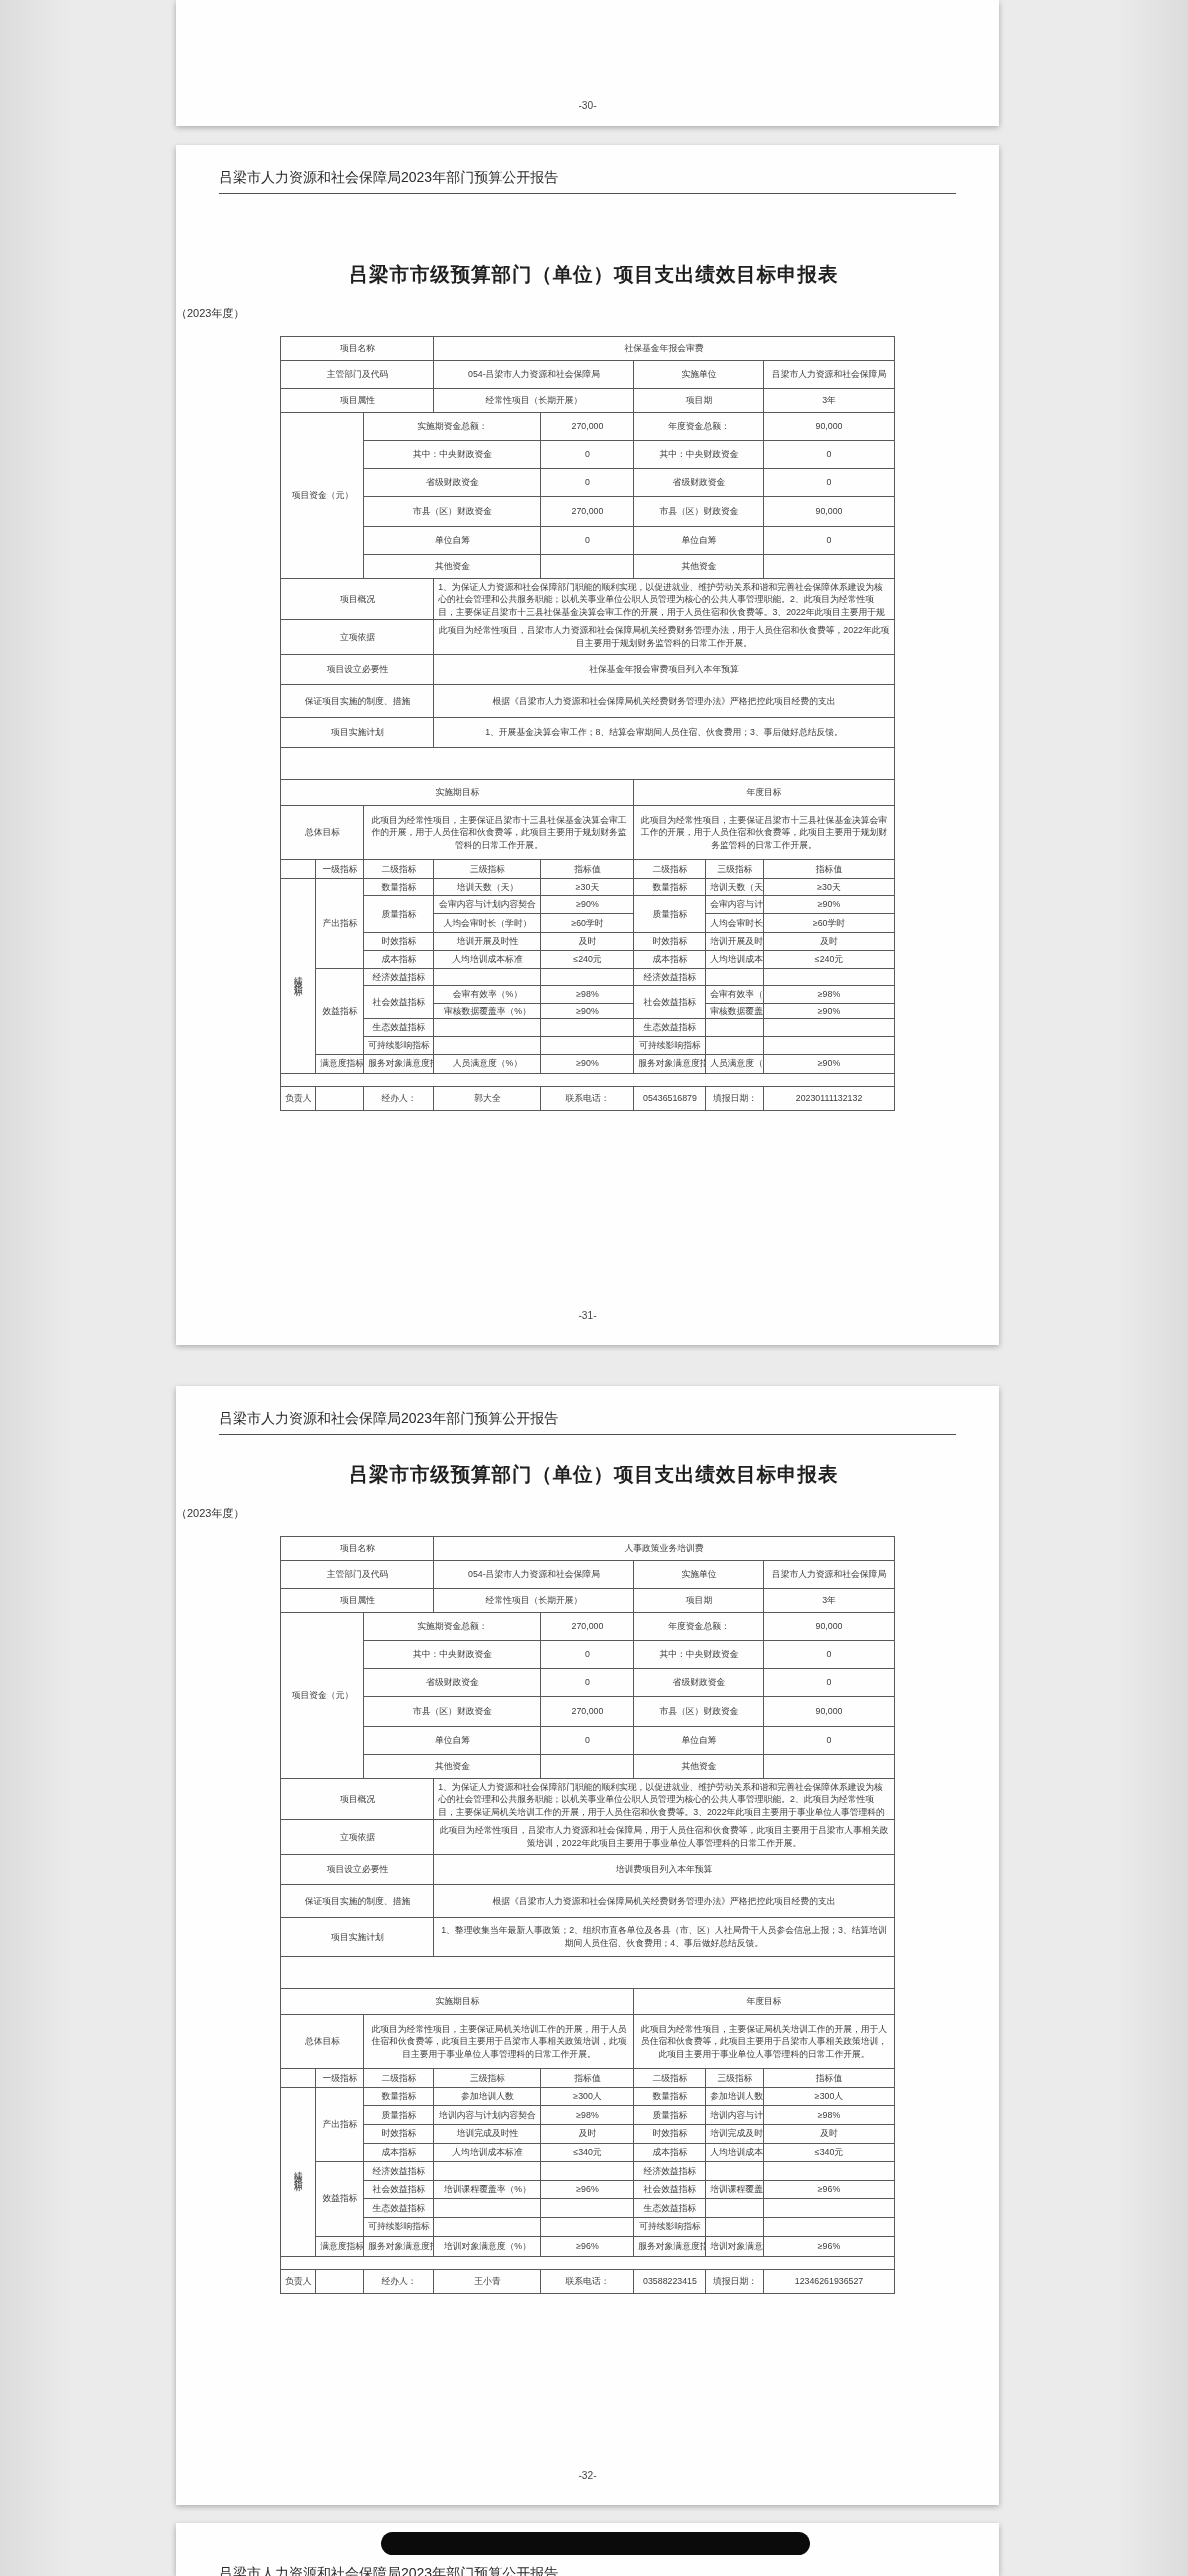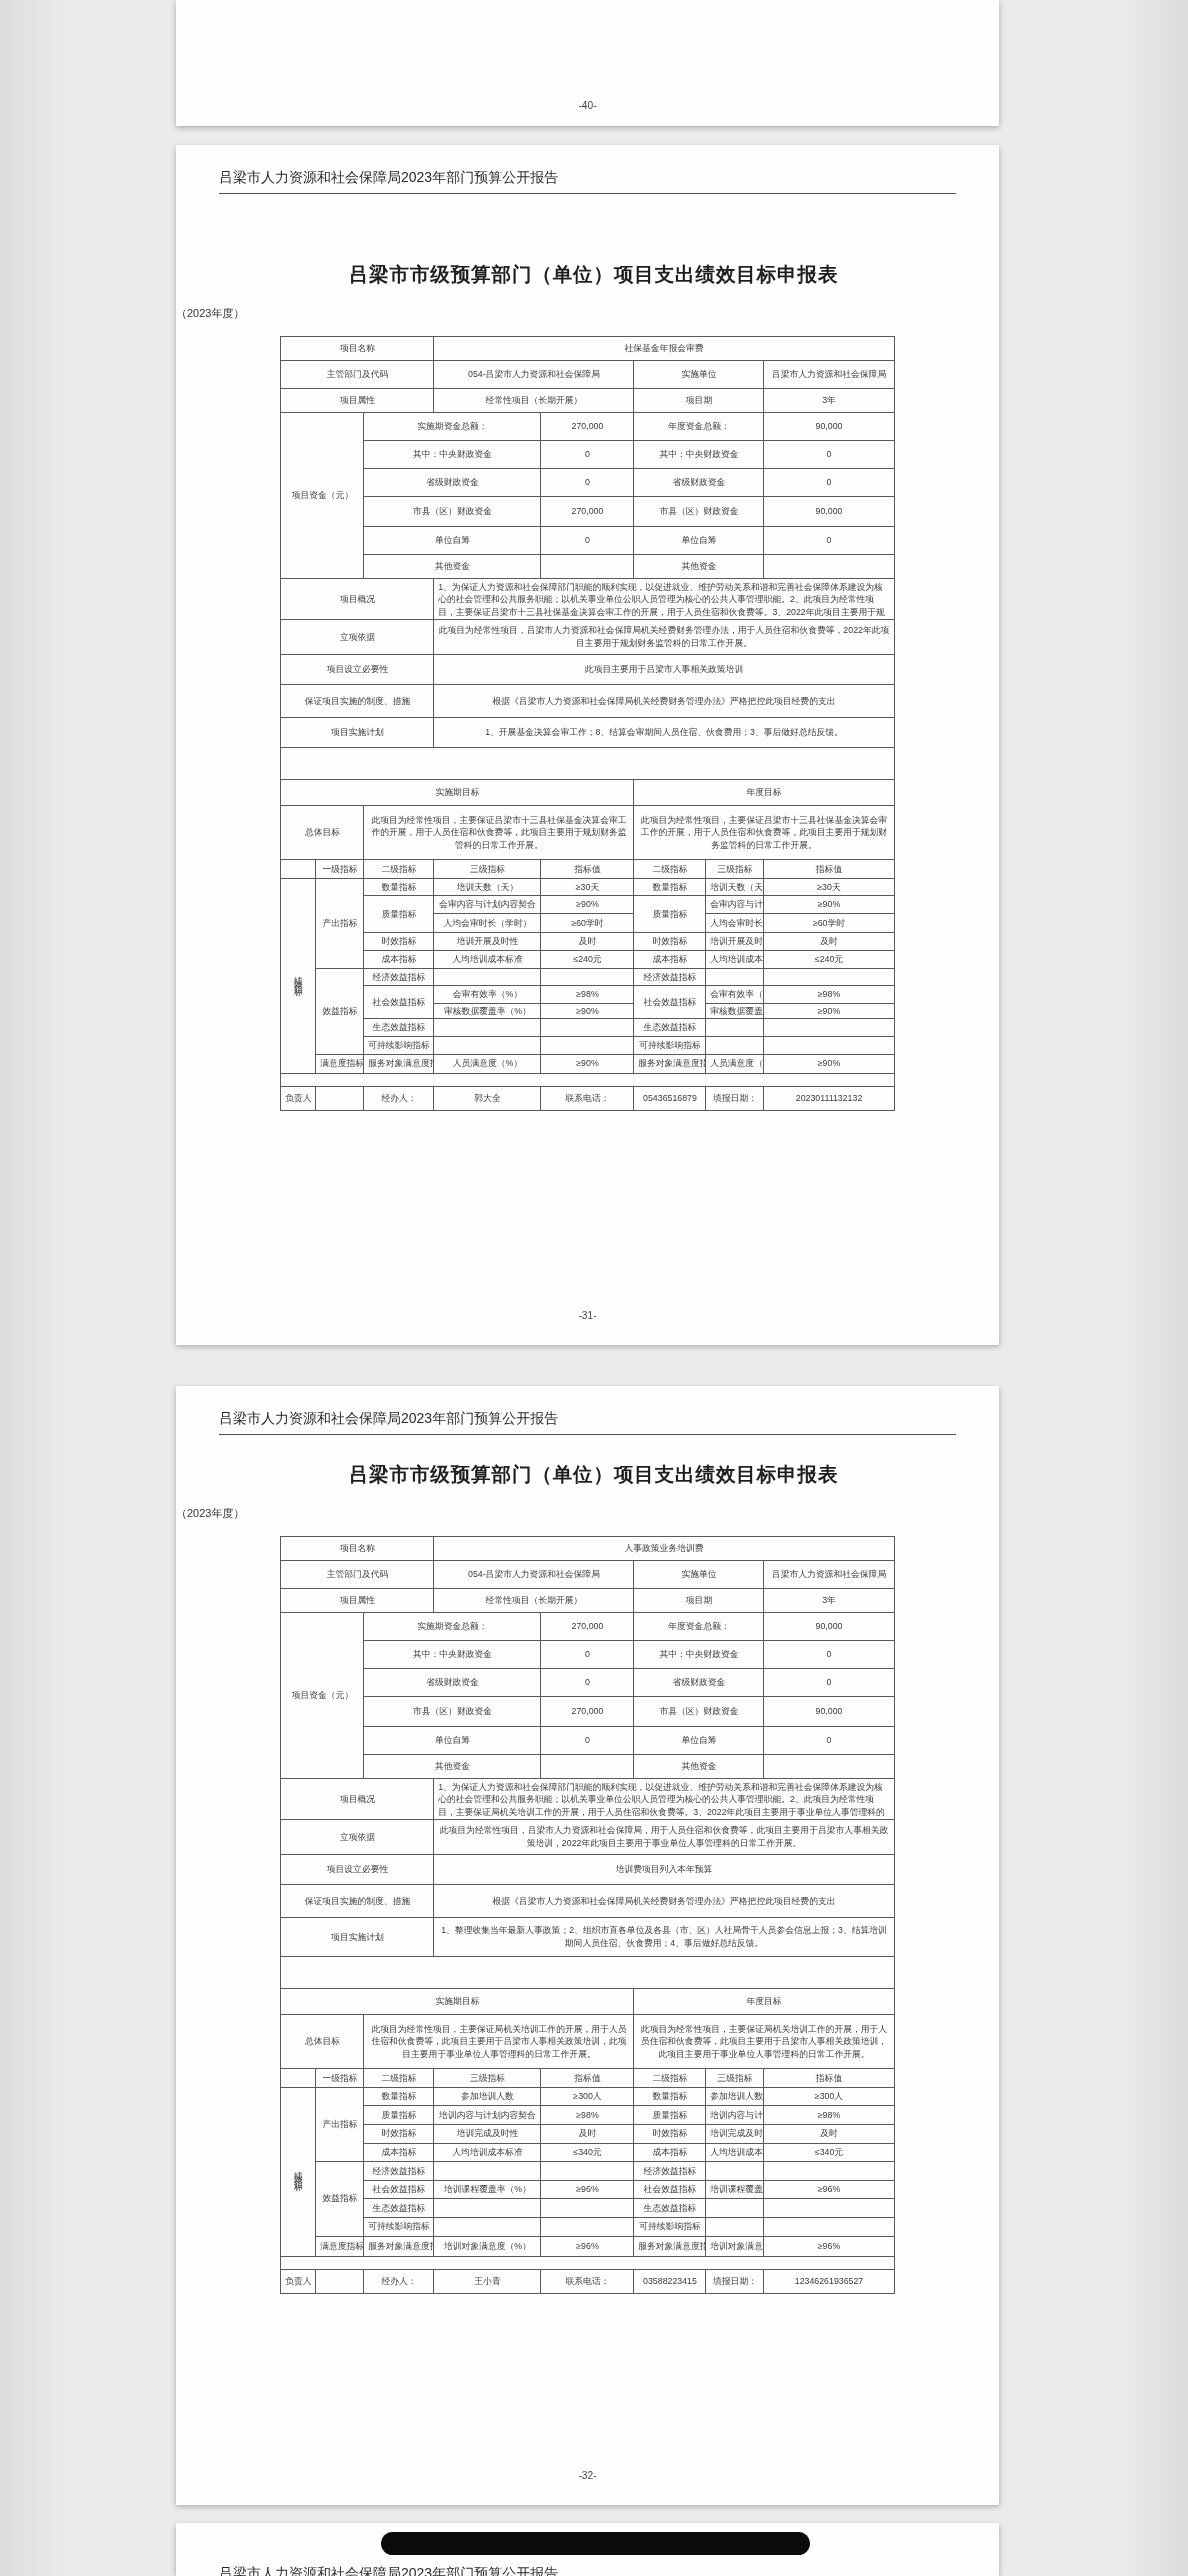--- a/index.html
+++ b/index.html
@@ -30,21 +30,21 @@
   .pnum-top{position:absolute;bottom:15px;left:0;right:0;text-align:center;
         font-size:10.2px;color:#444;}
   .bar{position:absolute;left:205px;top:9.3px;width:429px;height:23px;
        background:#0b0b0b;border-radius:12px;}
   .hd-cut{margin:42px 43px 0;font-size:14px;color:#2a2a2a;}
 </style>
 </head>
 <body>
 
 <div class="pg" style="top:0;height:126px;">
-  <div class="pnum-top">-40-</div>
+  <div class="pnum-top">-30-</div>
 </div>
 
 <div class="pg" style="top:145px;height:1200px;">
   <div class="hd">吕梁市人力资源和社会保障局2023年部门预算公开报告</div>
   <div class="ttl">吕梁市市级预算部门（单位）项目支出绩效目标申报表</div>
   <div class="yr">（2023年度）</div>
 
   <table class="f">
     <colgroup>
         <col style="width:35px">
@@ -115,21 +115,21 @@
       <td colspan="5">
             <div class="ovr">1、为保证人力资源和社会保障部门职能的顺利实现，以促进就业、维护劳动关系和谐和完善社会保障体系建设为核心的社会管理和公共服务职能；以机关事业单位公职人员管理为核心的公共人事管理职能。2、此项目为经常性项目，主要保证吕梁市十三县社保基金决算会审工作的开展，用于人员住宿和伙食费等。3、2022年此项目主要用于规划财务监管科的日常工作开展。</div>
           </td>
     </tr>
     <tr style="height:35px">
       <td colspan="3">立项依据</td>
       <td colspan="5" class="lt">此项目为经常性项目，吕梁市人力资源和社会保障局机关经费财务管理办法，用于人员住宿和伙食费等，2022年此项目主要用于规划财务监管科的日常工作开展。</td>
     </tr>
     <tr style="height:30px">
       <td colspan="3">项目设立必要性</td>
-      <td colspan="5" class="lt">此项目主要用于吕梁市人事相关政策培训</td>
+      <td colspan="5" class="lt">社保基金年报会审费项目列入本年预算</td>
     </tr>
     <tr style="height:33px">
       <td colspan="3">保证项目实施的制度、措施</td>
       <td colspan="5" class="lt">根据《吕梁市人力资源和社会保障局机关经费财务管理办法》严格把控此项目经费的支出</td>
     </tr>
     <tr style="height:30px">
       <td colspan="3">项目实施计划</td>
       <td colspan="5" class="lt">1、开展基金决算会审工作；8、结算会审期间人员住宿、伙食费用；3、事后做好总结反馈。</td>
     </tr>
     <tr style="height:32px">

